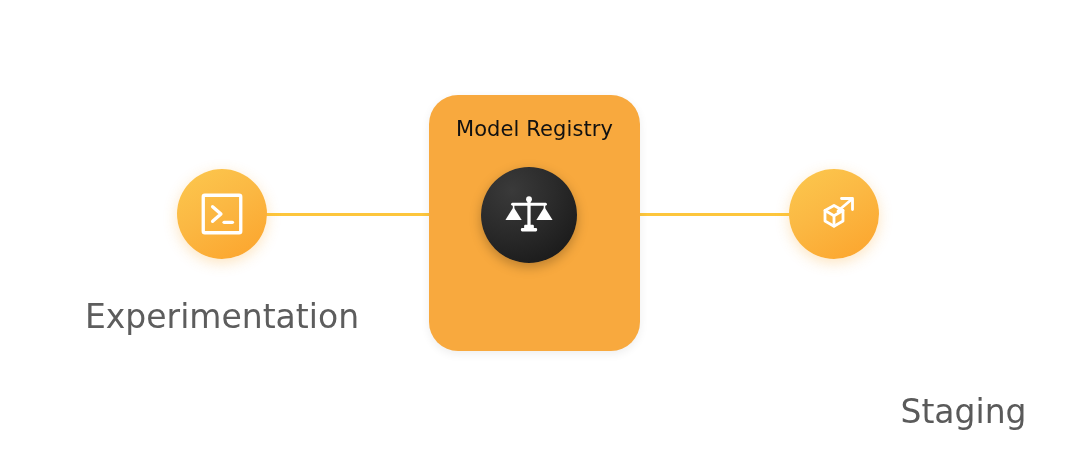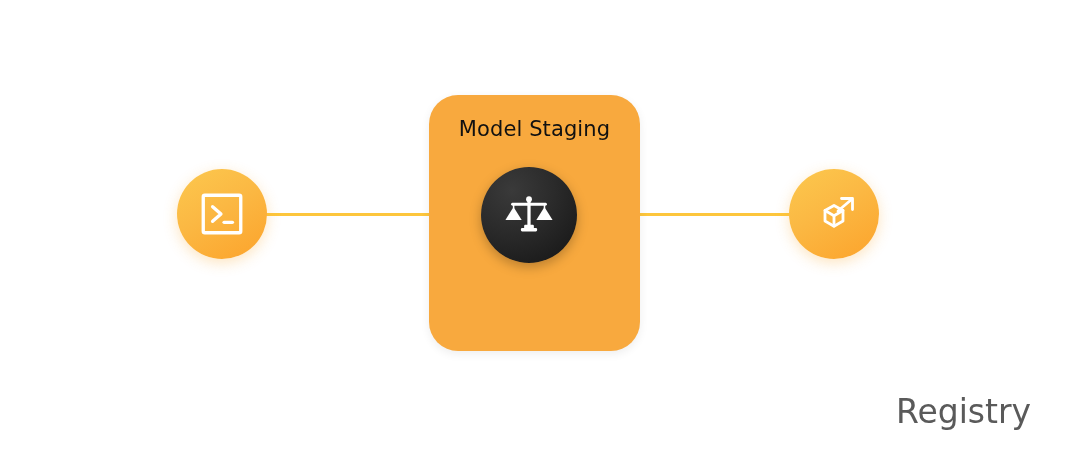--- a/index.html
+++ b/index.html
@@ -118,21 +118,21 @@
     <span>
       <svg width="50" height="50" viewBox="0 0 48 48" fill="none" stroke="#ffffff" stroke-width="3.2" stroke-linecap="round" stroke-linejoin="round">
         <rect x="6" y="6" width="36" height="36" rx="1.5"></rect>
         <polyline points="15,17 23,24 15,31"></polyline>
         <line x1="26" y1="32" x2="34" y2="32"></line>
       </svg>
     </span>
   </div>
 
   <div id="staging-card">
-    <div id="card-title">Model Staging</div>
+    <div id="card-title">Model Registry</div>
 
     <div id="registry-badge">
       <span>
         <svg width="52" height="52" viewBox="0 0 64 64" fill="#ffffff">
 
           <rect x="30" y="12" width="4" height="38" rx="1.4"></rect>
 
           <circle cx="32" cy="12.5" r="3.6"></circle>
 
           <rect x="10" y="17" width="44" height="3.6" rx="1.8"></rect>
@@ -143,32 +143,33 @@
           <path d="M13 22 L23 38 H3 Z"></path>
 
           <path d="M51 22 L61 38 H41 Z"></path>
 
           <rect x="12.1" y="19" width="1.9" height="5"></rect>
           <rect x="50.1" y="19" width="1.9" height="5"></rect>
         </svg>
       </span>
     </div>
 
-    <div class="stage-label" id="label-staging">Registry</div>
+    <div class="stage-label" id="label-staging">Staging</div>
   </div>
 
   <div class="node-circle" id="node-production">
     <span>
       <svg width="52" height="52" viewBox="0 0 52 52" fill="none" stroke="#ffffff" stroke-width="2.8" stroke-linecap="round" stroke-linejoin="round">
 
         <path d="M17 22.5 L26 17.5 L35 22.5 L35 33 L26 38.2 L17 33 Z"></path>
         <path d="M17 22.5 L26 27.7 L35 22.5"></path>
         <path d="M26 27.7 L26 38.2"></path>
 
         <line x1="30" y1="23" x2="43.5" y2="11.5"></line>
         <polyline points="33.5,10.5 44.5,10.5 44.5,21.5"></polyline>
       </svg>
     </span>
   </div>
 
+  <div class="stage-label" id="label-experimentation">Experimentation</div>
 
 
 </div>
 
 </body></html>

